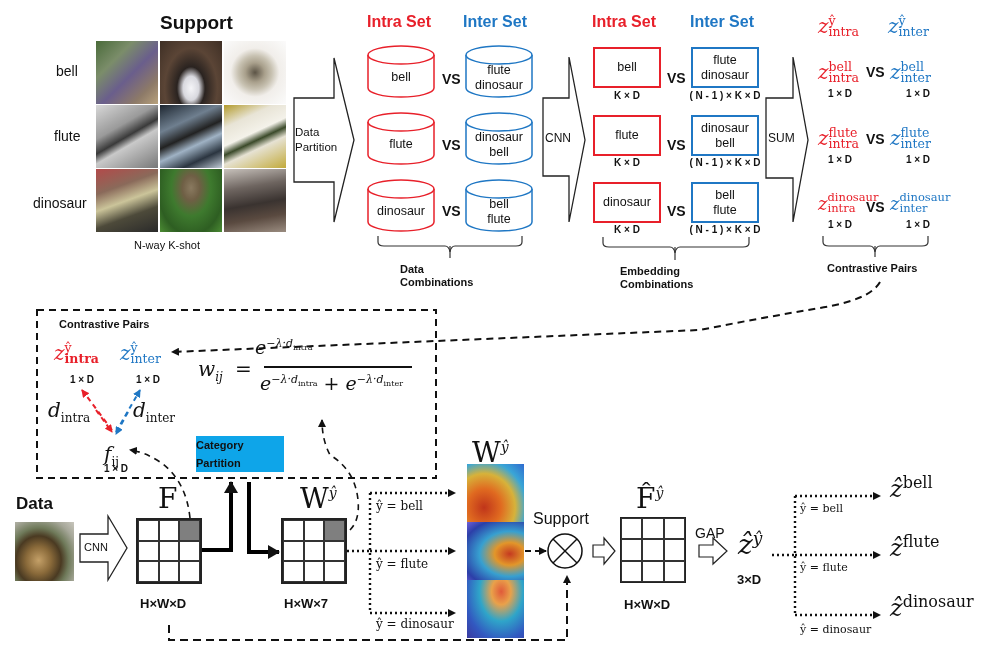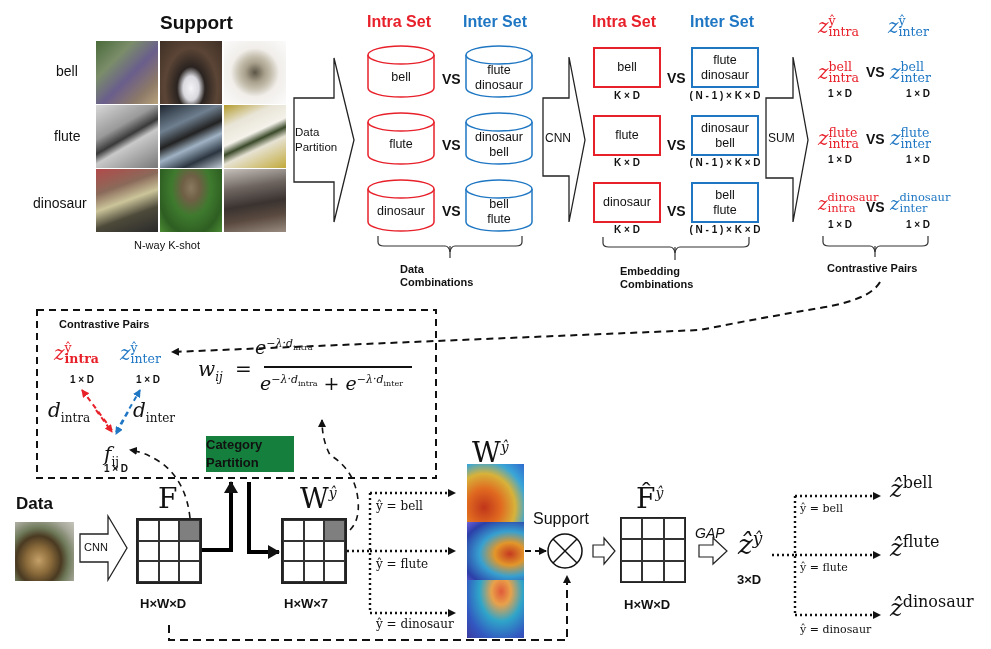--- a/index.html
+++ b/index.html
@@ -304,21 +304,21 @@
 <div class="abs serif center" style="left:255px;top:336px;width:148px;font-size:19px;font-style:italic;">
   <span>e</span><sup style="font-size:11px;"><span>−λ·d</span><sub style="font-size:8px;font-style:normal;">intra</sub></sup>
 </div>
 <div class="abs" style="left:264px;top:366px;width:148px;height:1.5px;background:#111;"></div>
 <div class="abs serif center" style="left:260px;top:372px;width:156px;font-size:19px;font-style:italic;white-space:nowrap;">
   <span>e</span><sup style="font-size:11px;"><span>−λ·d</span><sub style="font-size:8px;font-style:normal;">intra</sub></sup>
   <span style="font-style:normal;">+</span>
   <span>e</span><sup style="font-size:11px;"><span>−λ·d</span><sub style="font-size:8px;font-style:normal;">inter</sub></sup>
 </div>
 
-<div class="abs bold center" style="left:206px;top:436px;width:88px;font-size:13px;line-height:18px;background:#15803d;">
+<div class="abs bold center" style="left:196px;top:436px;width:88px;font-size:11px;line-height:18px;background:#0ea5e9;">
   <div>Category</div>
   <div>Partition</div>
 </div>
 
 <div class="abs bold" style="left:16px;top:494px;font-size:17px;">Data</div>
 <div class="abs" style="left:15px;top:522px;width:59px;height:59px;background:radial-gradient(ellipse at 40% 65%,#c4a068 0%,#8a6a3a 25%,#4a3a22 45%,#6f7a5a 60%,#a7a89a 80%,#c8c6bd 100%);"></div>
 <div class="abs" style="left:84px;top:541px;font-size:11px;">CNN</div>
 
 <div class="abs serif" style="left:158px;top:482px;font-size:28px;">F</div>
 <div class="grid3" style="left:136px;top:518px;width:66px;height:66px;">
@@ -374,21 +374,21 @@
     <div></div>
   <div></div>
     <div></div>
     <div></div>
   <div></div>
     <div></div>
     <div></div>
 </div>
 <div class="abs bold" style="left:624px;top:597px;font-size:13px;">H×W×D</div>
 
-<div class="abs" style="left:695px;top:525px;font-size:14px;font-style:italic;">GAP</div>
+<div class="abs" style="left:695px;top:525px;font-size:14px;">GAP</div>
 
 <div class="abs serif" style="left:738px;top:528px;font-size:28px;font-style:italic;">
   <span>ẑ</span><sup style="font-size:17px;">ŷ</sup>
 </div>
 <div class="abs bold" style="left:737px;top:572px;font-size:13px;">3×D</div>
 
 <div class="cond" style="left:800px;top:502px;font-size:11px;">ŷ = bell</div>
 <div class="cond" style="left:800px;top:561px;font-size:11px;">ŷ = flute</div>
 <div class="cond" style="left:800px;top:623px;font-size:11px;">ŷ = dinosaur</div>
 

